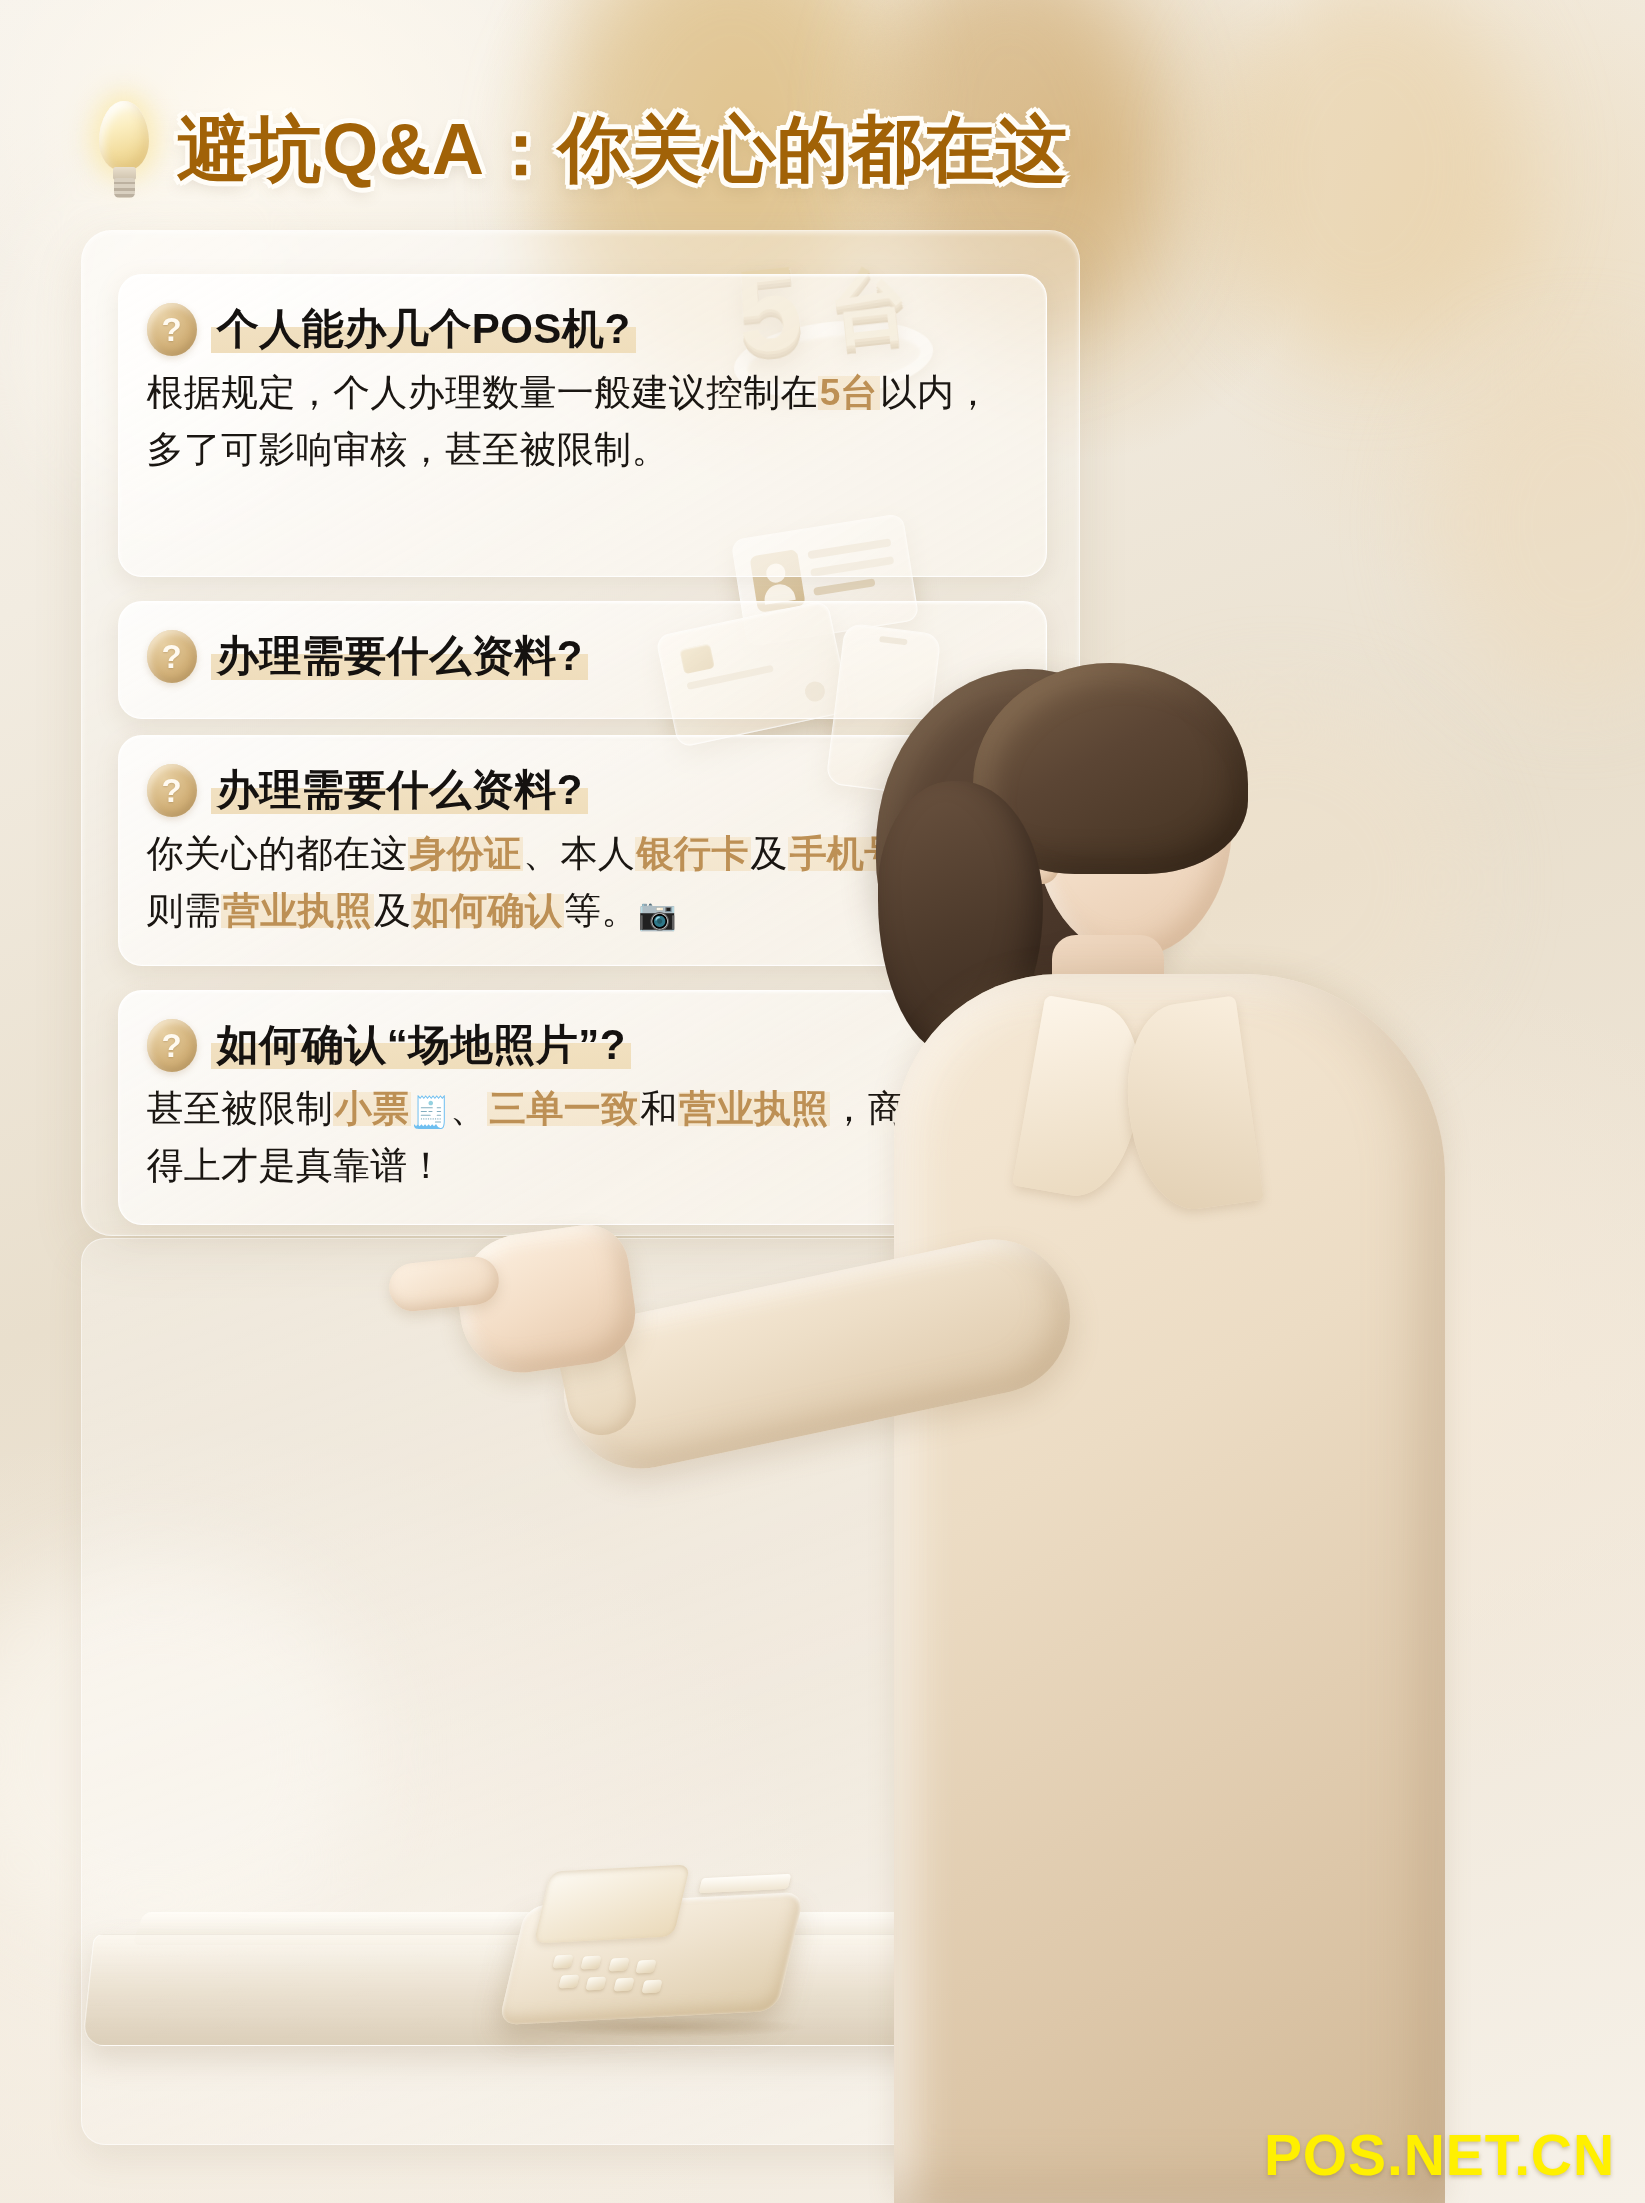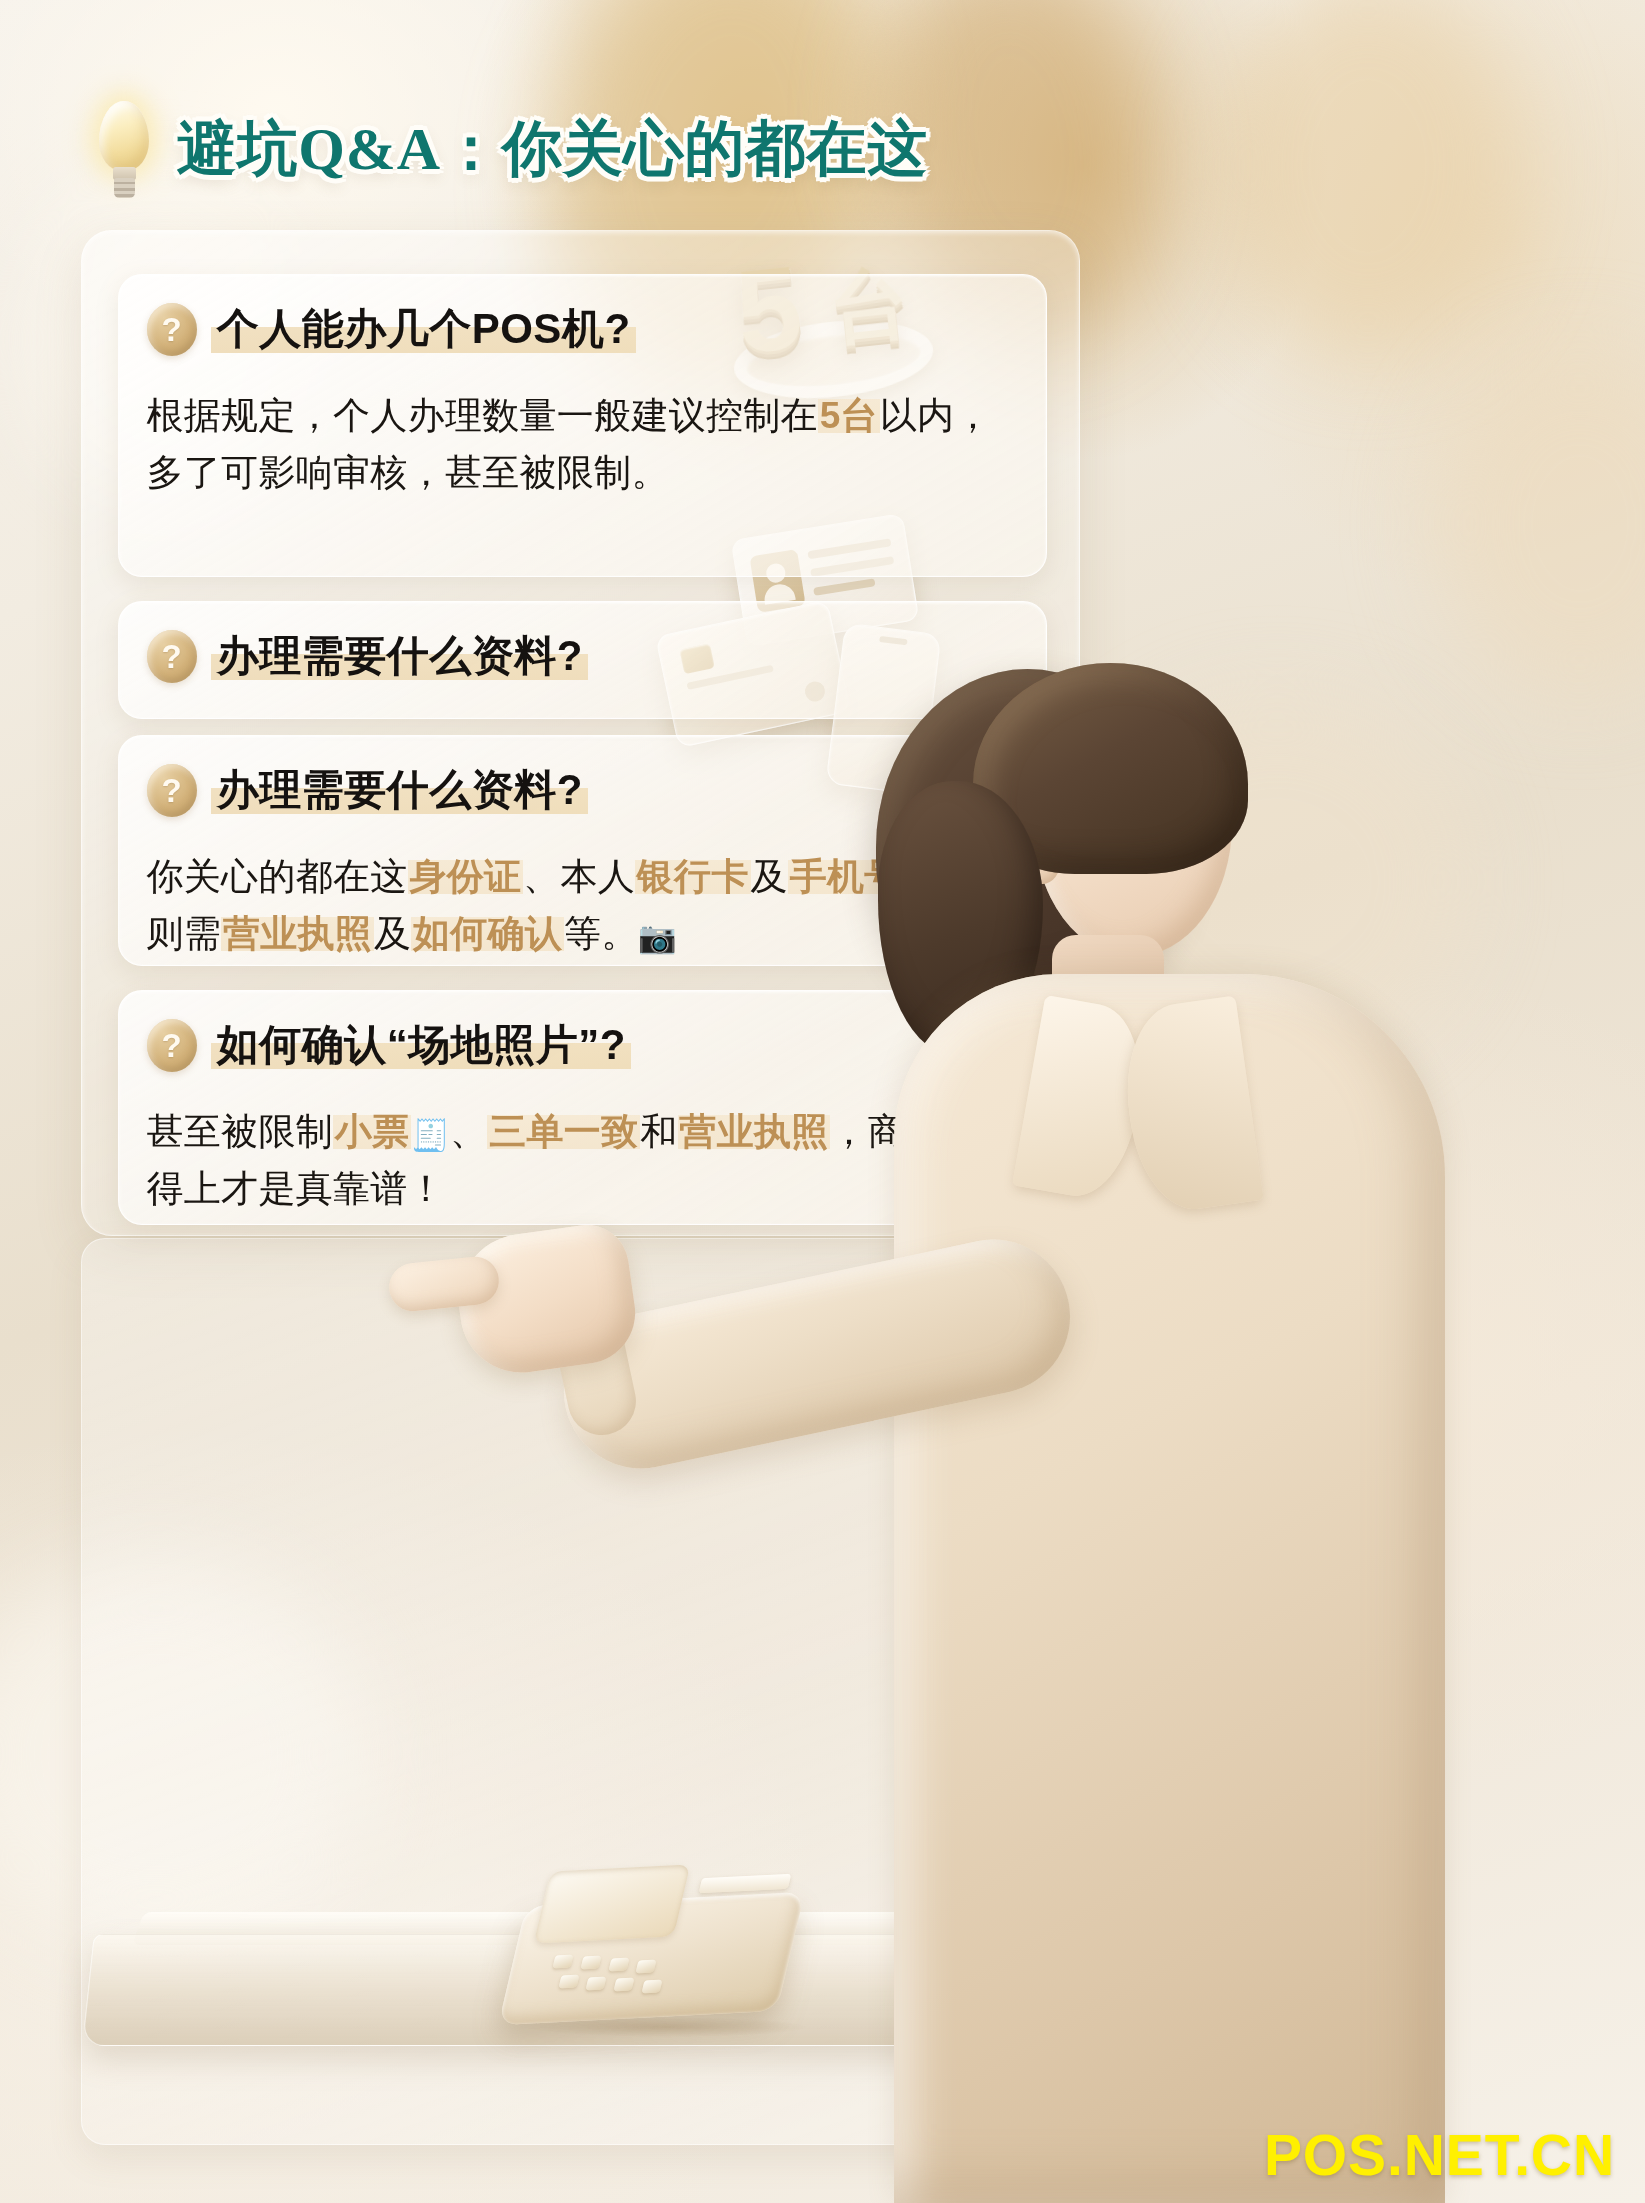--- a/index.html
+++ b/index.html
@@ -46,27 +46,26 @@
   #bulb .neck {
     position:absolute; left:25px; top:70px; width:23px; height:13px;
     background:linear-gradient(180deg,#e9dfcd,#cfc3ad); border-radius:2.8px;
   }
   #bulb .base {
     position:absolute; left:26px; top:81px; width:21px; height:20px;
     border-radius:2.8px 2.8px 5.5px 5.5px;
     background:repeating-linear-gradient(180deg,#d9d0c0 0 3.7px,#bcb1a0 3.7px 6.4px);
   }
   #title-text {
-    font-size:60px; font-weight:700; color:#0f766e; letter-spacing:0.9px;
+    font-size:72px; font-weight:700; color:#a16207; letter-spacing:0.9px;
     white-space:nowrap; line-height:1;
     text-shadow:
       -3.7px -3.7px 0 #fffdf8, 3.7px -3.7px 0 #fffdf8, -3.7px 3.7px 0 #fffdf8, 3.7px 3.7px 0 #fffdf8,
       0 -4.6px 0 #fffdf8, 0 4.6px 0 #fffdf8, -4.6px 0 0 #fffdf8, 4.6px 0 0 #fffdf8,
       0 6.4px 14.7px rgba(120,96,60,.22);
-    font-family: Liberation Serif, serif;
   }
 
   
   #glass-panel {
     position:absolute; left:81px; top:230px; width:999px; height:1006px;
     border-radius:31px;
     background:linear-gradient(150deg,rgba(255,255,255,.46),rgba(255,255,255,.20) 55%,rgba(255,255,255,.34));
     border:1.4px solid rgba(255,255,255,.62);
     box-shadow:0 16.5px 48px rgba(140,116,80,.16), inset 0 1.8px 5.5px rgba(255,255,255,.6);
     backdrop-filter:blur(2.8px);
@@ -116,21 +115,21 @@
     display:flex; align-items:center; justify-content:center;
     color:#fffaf0; font-size:33px; font-weight:700; line-height:1;
     text-shadow:0 0.9px 1.8px rgba(150,118,70,.35);
   }
   .q-text {
     font-size:42px; font-weight:700; color:#151210; letter-spacing:0.5px; white-space:nowrap;
     padding:1.8px 5.5px 3.7px 5.5px;
     background:linear-gradient(180deg,rgba(255,255,255,0) 46%,rgba(240,222,188,.92) 46%,rgba(238,219,183,.92) 88%,rgba(255,255,255,0) 88%);
   }
   .a-text {
-    margin-top:28px; font-size:37px; line-height:1.52; color:#1a1612;
+    margin-top:5px; font-size:37px; line-height:1.52; color:#1a1612;
     font-weight:500; letter-spacing:0.3px;
   }
   .hl {
     color:#bd9055; font-weight:700;
     background:linear-gradient(180deg,rgba(246,235,216,0) 10%,rgba(245,232,210,.9) 10%,rgba(243,228,203,.9) 92%,rgba(246,235,216,0) 92%);
     padding:0 1.8px;
   }
   .emoji { font-size:31px; vertical-align:-1.8px; }
 
   

